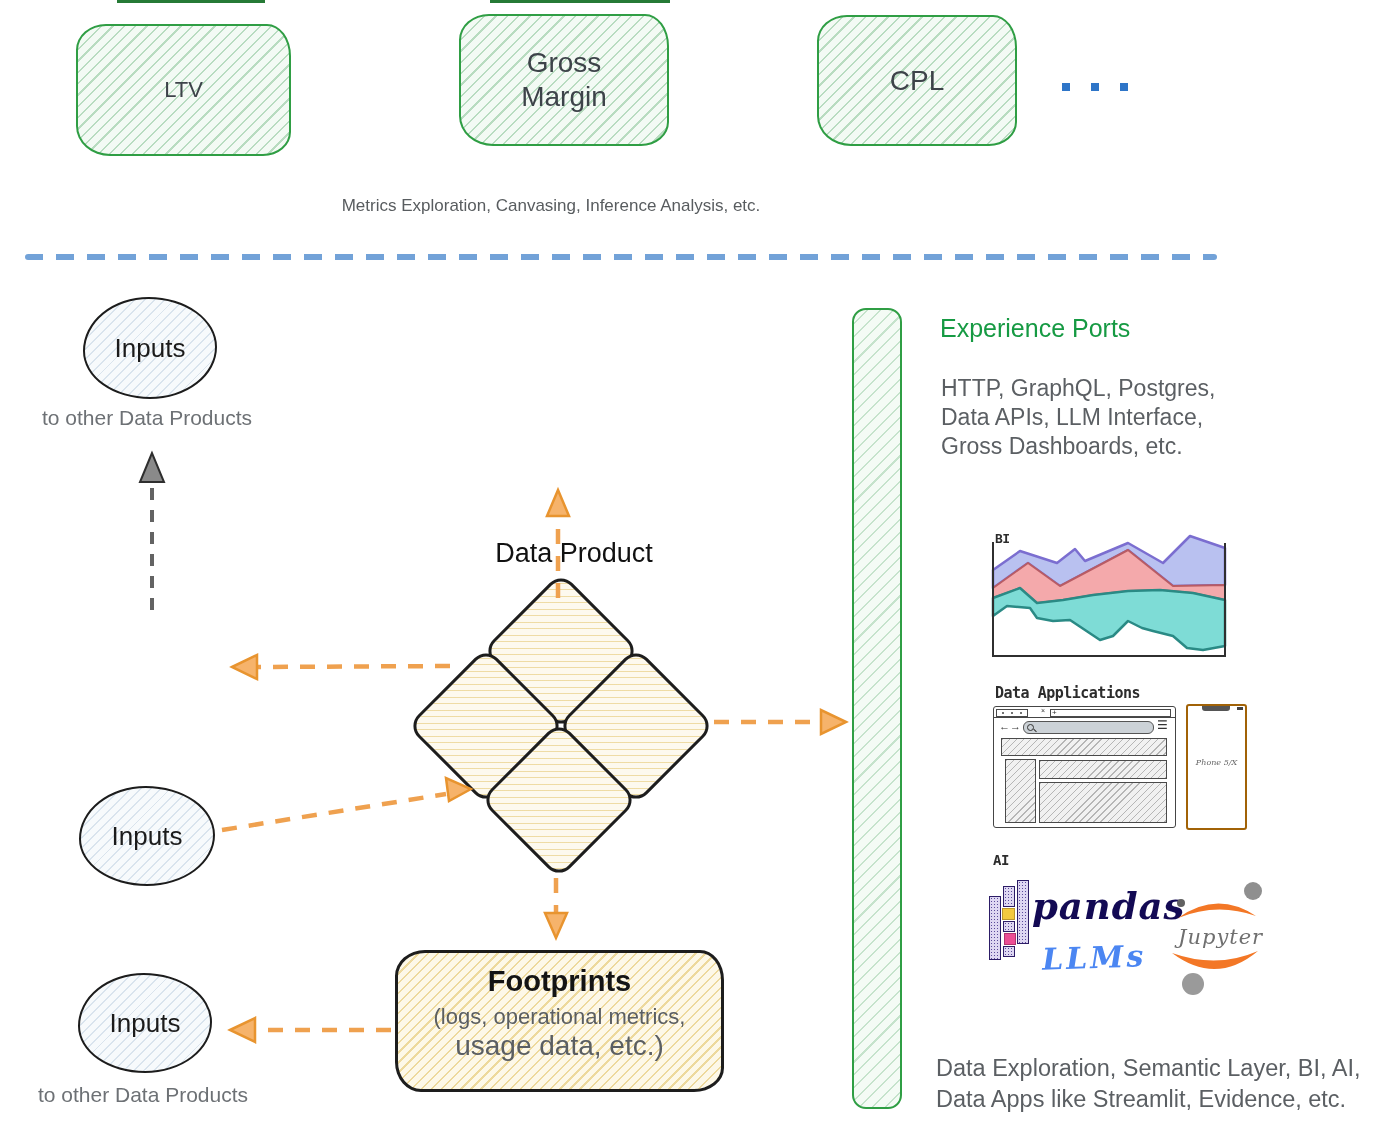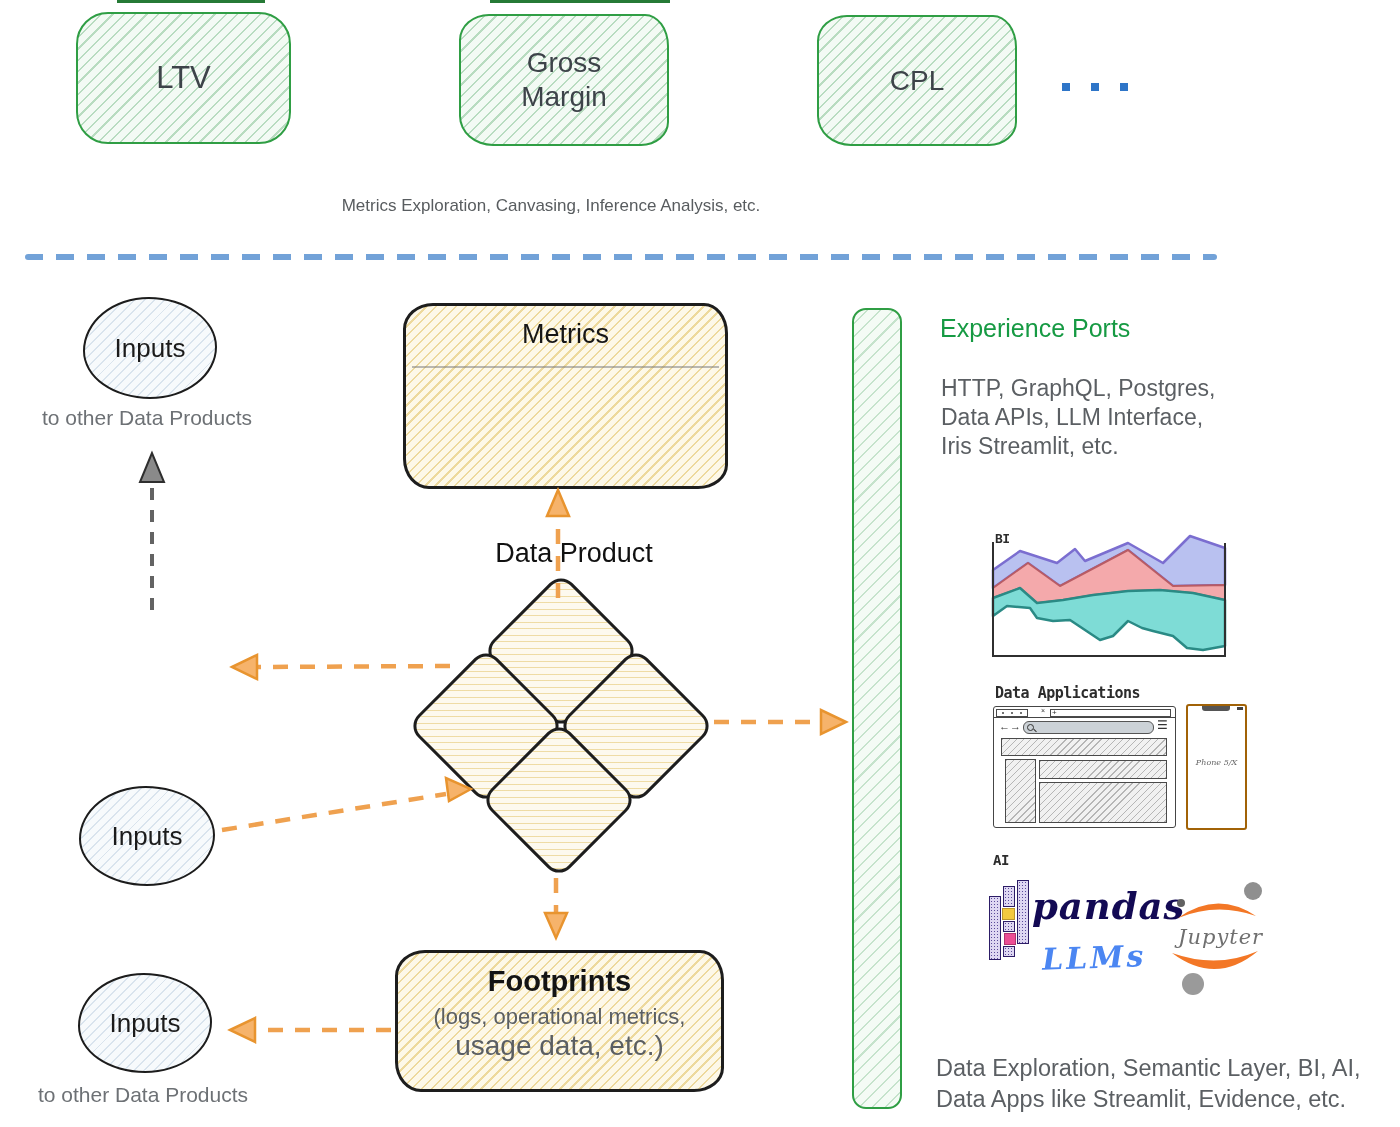--- a/index.html
+++ b/index.html
@@ -72,21 +72,21 @@
   .navchar{color:#333;font-size:11px;line-height:11px;}
 </style>
 </head>
 <body>
 
 <div id="canvas">
 
   <div class="abs top-artifact" style="left:117px;top:0;width:148px;"></div>
   <div class="abs top-artifact" style="left:490px;top:0;width:180px;"></div>
 
-  <div class="abs greenbox hatch-green center-text" style="left:76px;top:12px;width:211px;height:128px;font-size:31px;border-radius:32px;">
+  <div class="abs greenbox hatch-green center-text" style="left:76px;top:24px;width:211px;height:128px;font-size:22px;">
     <span>LTV</span>
   </div>
   <div class="abs greenbox hatch-green center-text" style="left:459px;top:14px;width:206px;height:128px;font-size:28px;line-height:34px;">
     <span style="display:inline-block;max-width:120px;">Gross Margin</span>
   </div>
   <div class="abs greenbox hatch-green center-text" style="left:817px;top:15px;width:196px;height:127px;font-size:28px;">
     <span>CPL</span>
   </div>
 
   <div class="abs" style="left:1062px;top:83px;width:70px;height:8px;">
@@ -107,24 +107,20 @@
 
   <div class="abs ellipse hatch-blueish center-text" style="left:79px;top:786px;width:132px;height:96px;font-size:26px;">
     <span>Inputs</span>
   </div>
 
   <div class="abs ellipse hatch-blueish center-text" style="left:78px;top:973px;width:130px;height:96px;font-size:26px;">
     <span>Inputs</span>
   </div>
   <div class="abs caption center-text" style="left:14px;top:1083px;width:258px;">to other Data Products</div>
 
-  <div class="abs yellowbox hatch-yellow" style="left:403px;top:303px;width:319px;height:180px;">
-    <div class="center-text" style="height:56px;font-size:27px;color:#161616;">Metrics</div>
-    <div class="abs" style="left:6px;right:6px;top:60px;height:2px;background:rgba(130,130,130,.55);"></div>
-  </div>
 
   <div class="abs center-text" style="left:458px;top:538px;width:232px;font-size:27px;color:#111;z-index:5;">Data Product</div>
 
   <div class="abs dsq" style="left:505px;top:595px;"></div>
   <div class="abs dsq" style="left:430px;top:670px;"></div>
   <div class="abs dsq" style="left:580px;top:670px;"></div>
   <div class="abs dsq" style="left:503px;top:744px;"></div>
 
   <div class="abs yellowbox hatch-yellow" style="left:395px;top:950px;width:323px;height:136px;text-align:center;">
     <div style="margin-top:12px;font-size:29px;font-weight:700;color:#141414;">Footprints</div>
@@ -170,21 +166,21 @@
       <line x1="391" y1="1030" x2="256" y2="1030" stroke="#efa14f" stroke-width="4.5" stroke-dasharray="15 12"></line>
       <path d="M230,1030 L255,1018 L255,1042 Z" fill="#f6b36b" stroke="#e8942f" stroke-width="2.5"></path>
     </g>
   </svg>
 
   <div class="abs" style="left:940px;top:314px;font-size:25px;color:#169a43;">Experience Ports</div>
 
   <div class="abs graytxt" style="left:941px;top:374px;font-size:23px;line-height:29px;">
     <div>HTTP, GraphQL, Postgres,</div>
     <div>Data APIs, LLM Interface,</div>
-    <div>Iris Streamlit, etc.</div>
+    <div>Gross Dashboards, etc.</div>
   </div>
 
   <div class="abs hand" style="left:995px;top:531px;font-size:13px;z-index:3;">BI</div>
   <svg class="abs" style="left:988px;top:528px;" width="245" height="135" viewBox="0 0 245 135">
 
     <path d="M5,42 L32,23 L69,35 L87,21 L97,33 L140,15 L175,35 L202,8 L237,20 L237,57 L185,58 L140,22 L72,58 L40,35 L5,60 Z" fill="#b9c1f0" stroke="#7b6ed0" stroke-width="2.5" stroke-linejoin="round"></path>
 
     <path d="M5,60 L40,35 L72,58 L140,22 L185,58 L237,57 L237,72 L205,65 L172,62 L140,63 L105,67 L75,72 L49,75 L32,60 L5,70 Z" fill="#f4a9ab" stroke="#b85c64" stroke-width="2" stroke-linejoin="round"></path>
 
     <path d="M5,70 L32,60 L49,75 L75,72 L105,67 L140,63 L172,62 L205,65 L237,72 L237,118 L215,122 L199,120 L185,108 L165,103 L154,100 L140,93 L125,108 L112,112 L82,92 L65,93 L49,90 L42,80 L19,78 L5,88 Z" fill="#7edcd6" stroke="#2a8a85" stroke-width="2.5" stroke-linejoin="round"></path>

